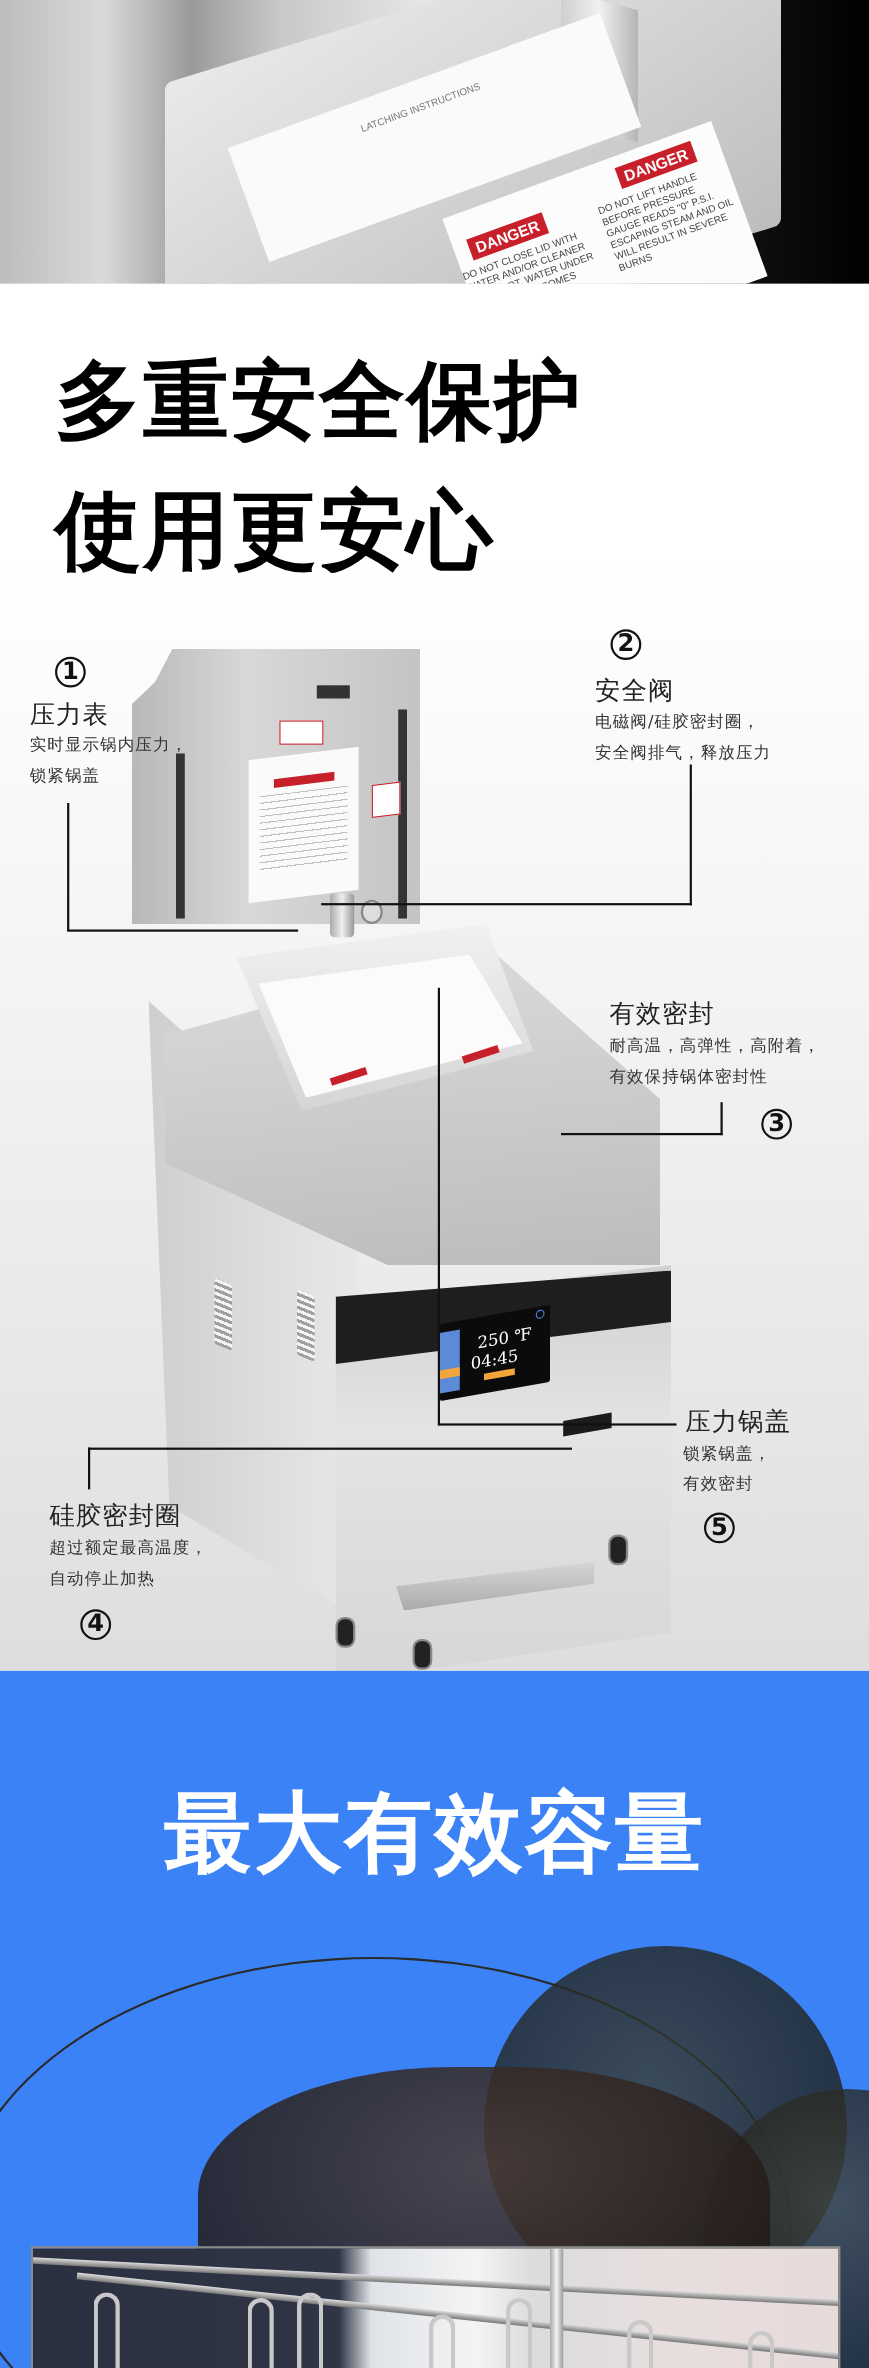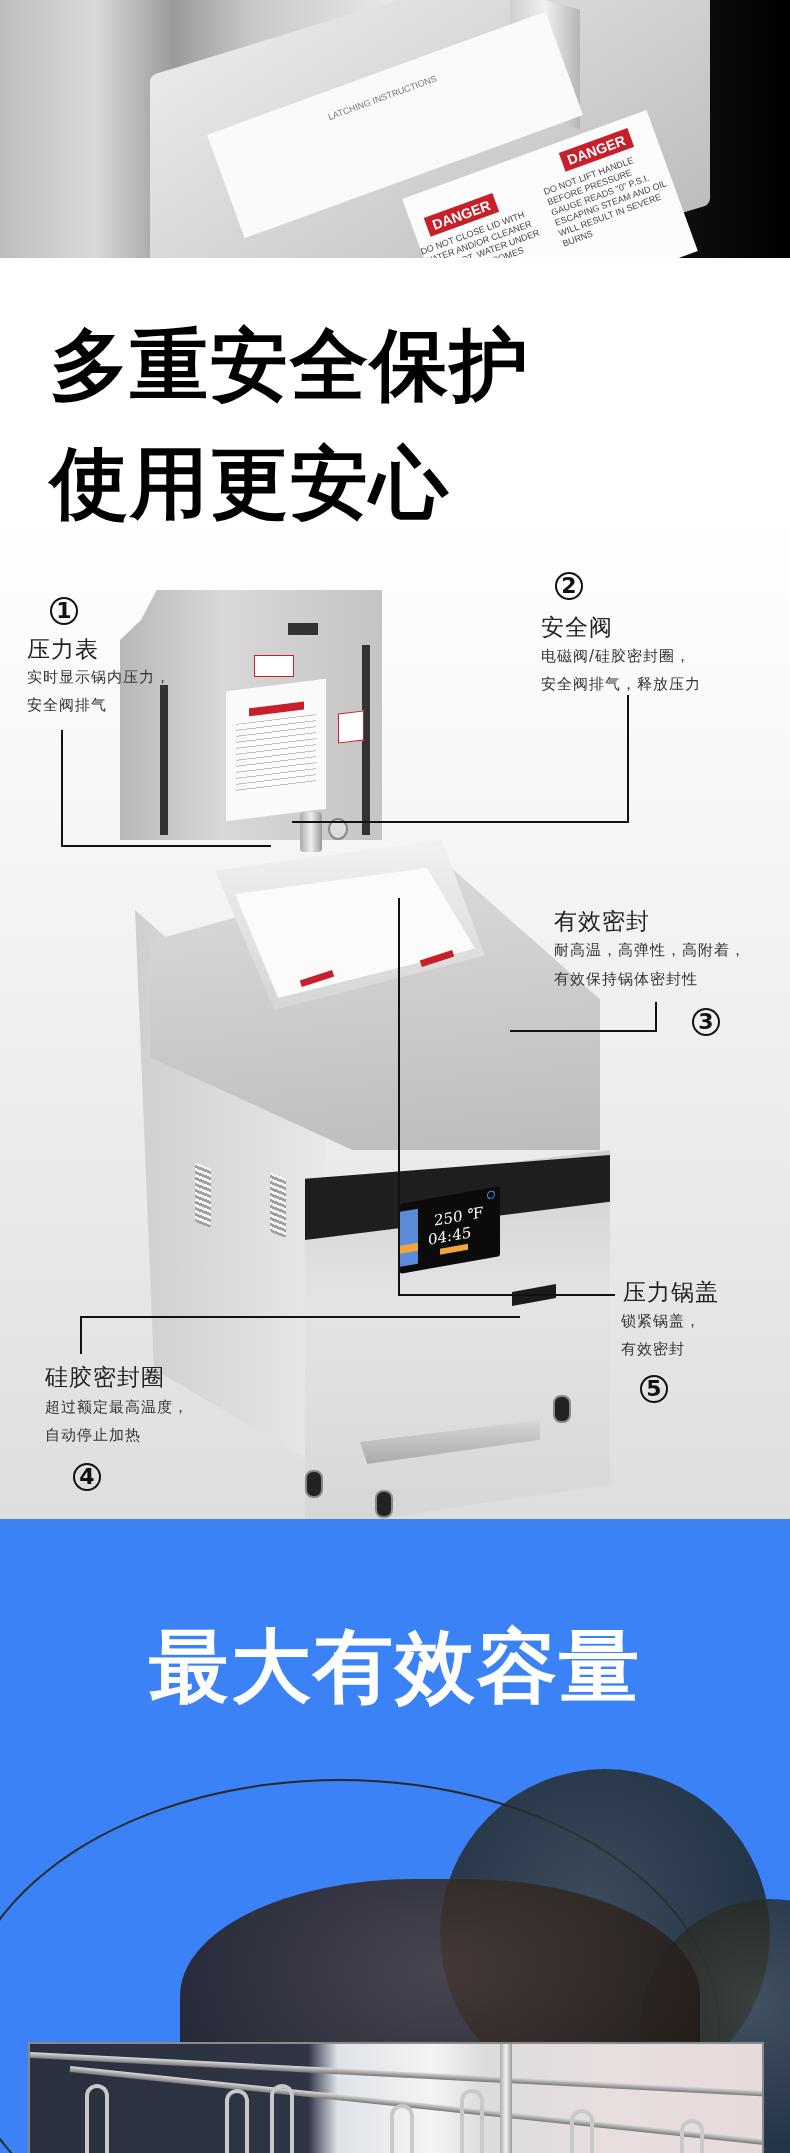--- a/index.html
+++ b/index.html
@@ -145,21 +145,21 @@
 <div class="abs line" style="left:655px;top:1002px;width:2px;height:30px;"></div>
 <div class="abs line" style="left:510px;top:1030px;width:147px;height:2px;"></div>
 <div class="abs line" style="left:398px;top:898px;width:2px;height:397px;"></div>
 <div class="abs line" style="left:398px;top:1294px;width:217px;height:2px;"></div>
 <div class="abs line" style="left:80px;top:1316px;width:440px;height:2px;"></div>
 <div class="abs line" style="left:80px;top:1316px;width:2px;height:38px;"></div>
 
 <div class="abs num" style="left:50px;top:597px;">1</div>
 <div class="abs feat-title" style="left:27px;top:634px;text-align:center;">压力表</div>
 <div class="abs feat-desc" style="left:27px;top:664px;">实时显示锅内压力，</div>
-<div class="abs feat-desc" style="left:27px;top:692px;">安全阀排气</div>
+<div class="abs feat-desc" style="left:27px;top:692px;">锁紧锅盖</div>
 
 <div class="abs num" style="left:555px;top:572px;">2</div>
 <div class="abs feat-title" style="left:541px;top:612px;">安全阀</div>
 <div class="abs feat-desc" style="left:541px;top:643px;">电磁阀/硅胶密封圈，</div>
 <div class="abs feat-desc" style="left:541px;top:671px;">安全阀排气，释放压力</div>
 
 <div class="abs feat-title" style="left:554px;top:906px;">有效密封</div>
 <div class="abs feat-desc" style="left:554px;top:937px;">耐高温，高弹性，高附着，</div>
 <div class="abs feat-desc" style="left:554px;top:966px;">有效保持锅体密封性</div>
 <div class="abs num" style="left:692px;top:1008px;">3</div>

